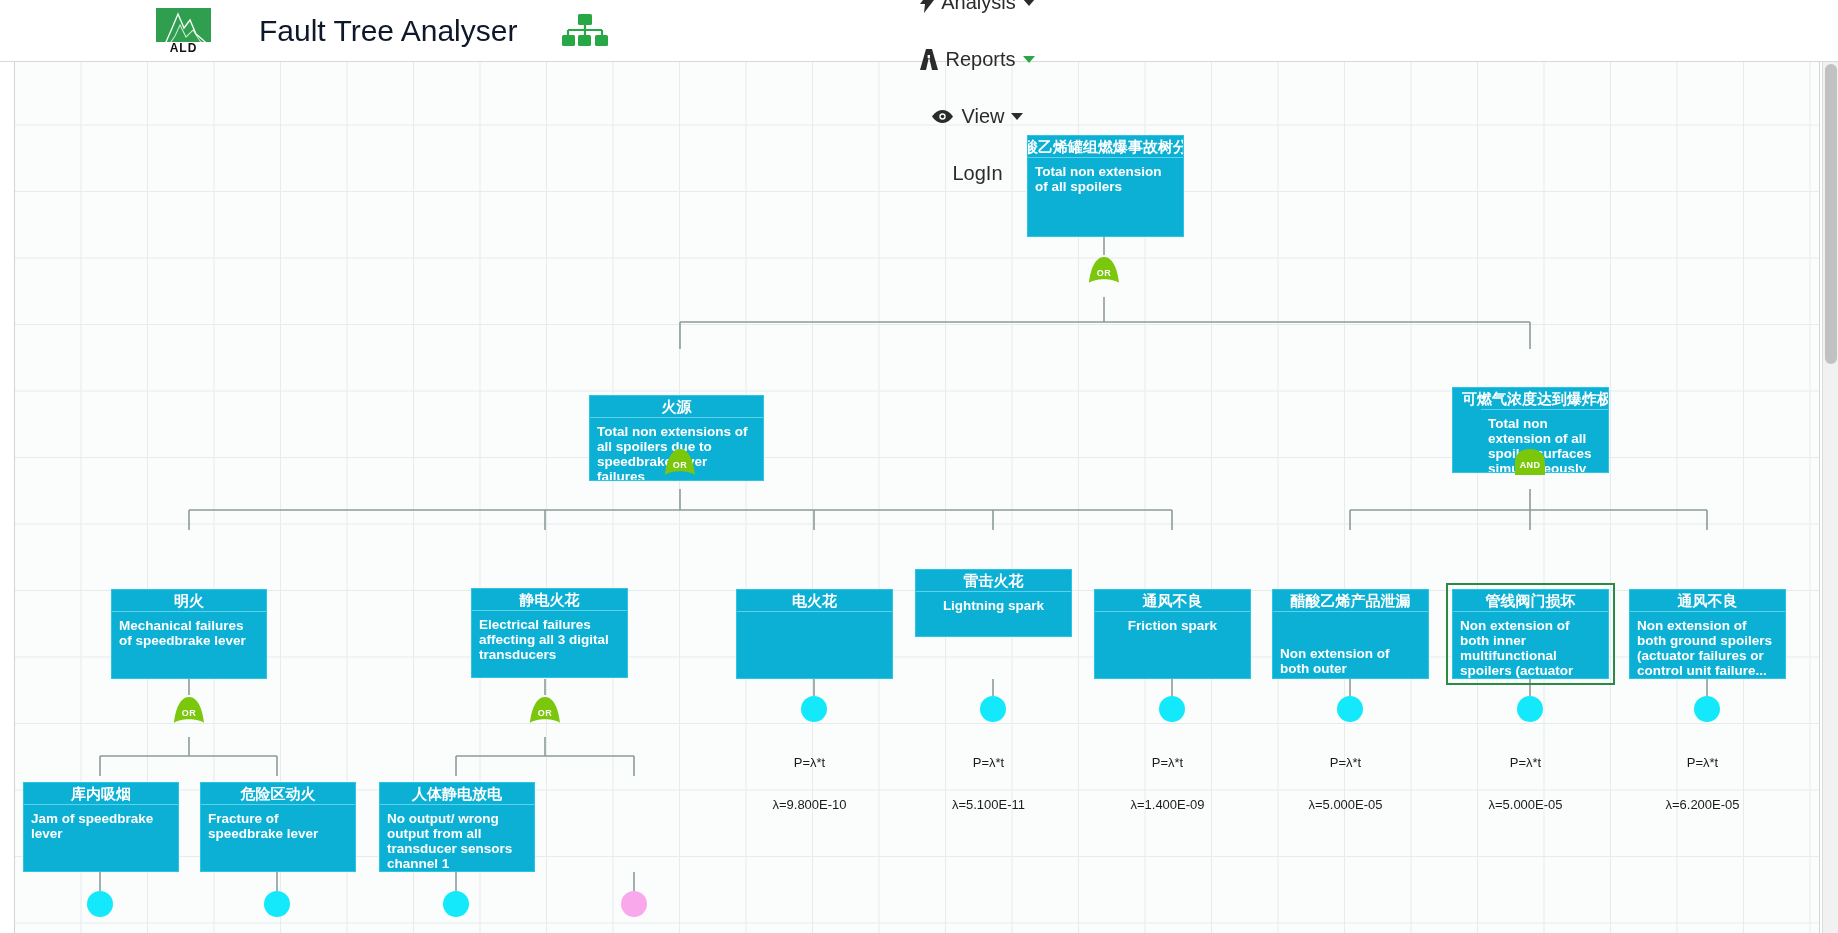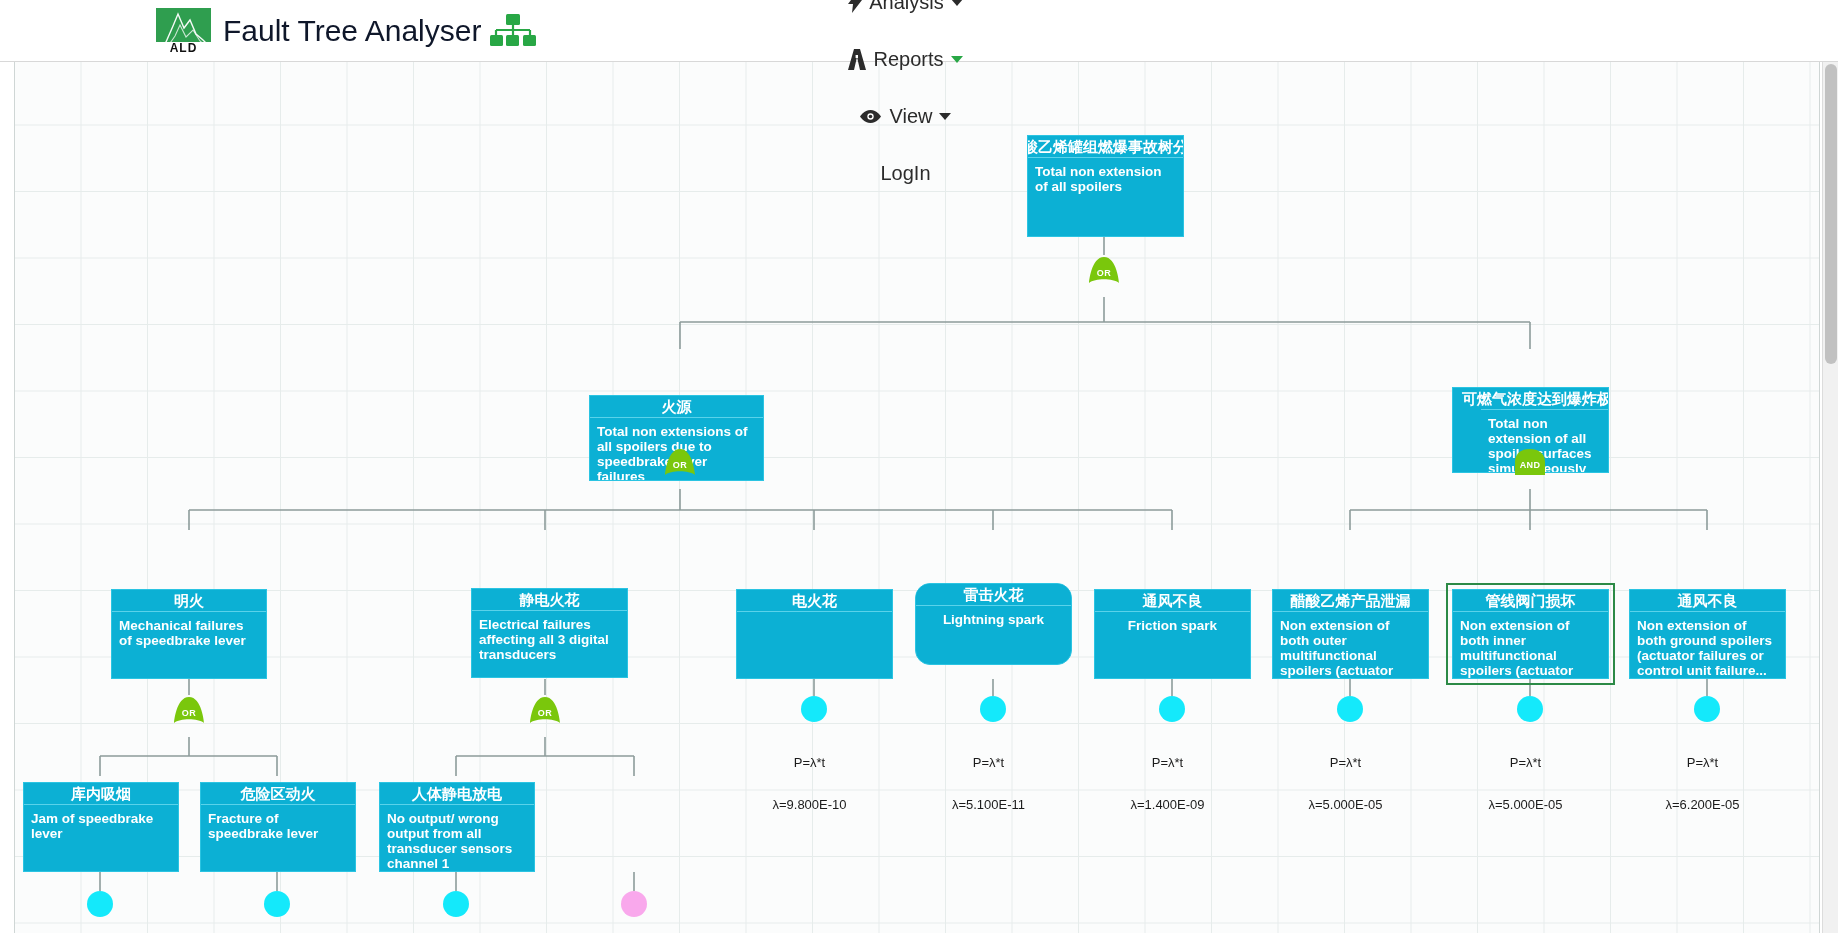--- a/index.html
+++ b/index.html
@@ -20,20 +20,21 @@
     border-bottom: 1px solid #d8d8d8;
     display: flex;
     align-items: center;
     z-index: 50;
   }
   .brand {
     display: flex;
     align-items: center;
     margin-left: 156px;
     height: 62px;
+    gap: 36px;
   }
   .ald-logo {
     width: 55px; height: 46px;
     background: #2f9e4f;
     position: relative;
     overflow: hidden;
     display: block;
   }
   .ald-logo svg { position: absolute; left: 0; top: 0; }
   .ald-logo .ald-text {
@@ -429,35 +430,35 @@
     <span class="lbl">OR</span>
   </div>
 
   <div class="node" style="left:736px; top:527px; width:157px; height:90px;">
     <div class="node-title">
       <span>电火花</span>
     </div>
     <div class="node-body"></div>
   </div>
 
-  <div class="node" style="left:915px; top:521px; width:157px; height:82px;border-radius:15px;">
+  <div class="node" style="left:915px; top:507px; width:157px; height:68px;">
     <div class="node-title">
       <span>雷击火花</span>
     </div>
     <div class="node-body" style="text-align:center;">Lightning spark</div>
   </div>
 
   <div class="node" style="left:1094px; top:527px; width:157px; height:90px;">
     <div class="node-title">
       <span>通风不良</span>
     </div>
     <div class="node-body" style="text-align:center;">Friction spark</div>
   </div>
 
-  <div class="node" style="left:1272px; top:527px; width:157px; height:90px;">
+  <div class="node" style="left:1272px; top:527px; width:157px; height:90px;gap:28px;">
     <div class="node-title">
       <span>醋酸乙烯产品泄漏</span>
     </div>
     <div class="node-body">Non extension of both outer multifunctional spoilers (actuator failures or contr...</div>
   </div>
 
   <div class="node selected" style="left:1452px; top:527px; width:157px; height:90px;">
     <div class="node-title">
       <span>管线阀门损坏</span>
     </div>

